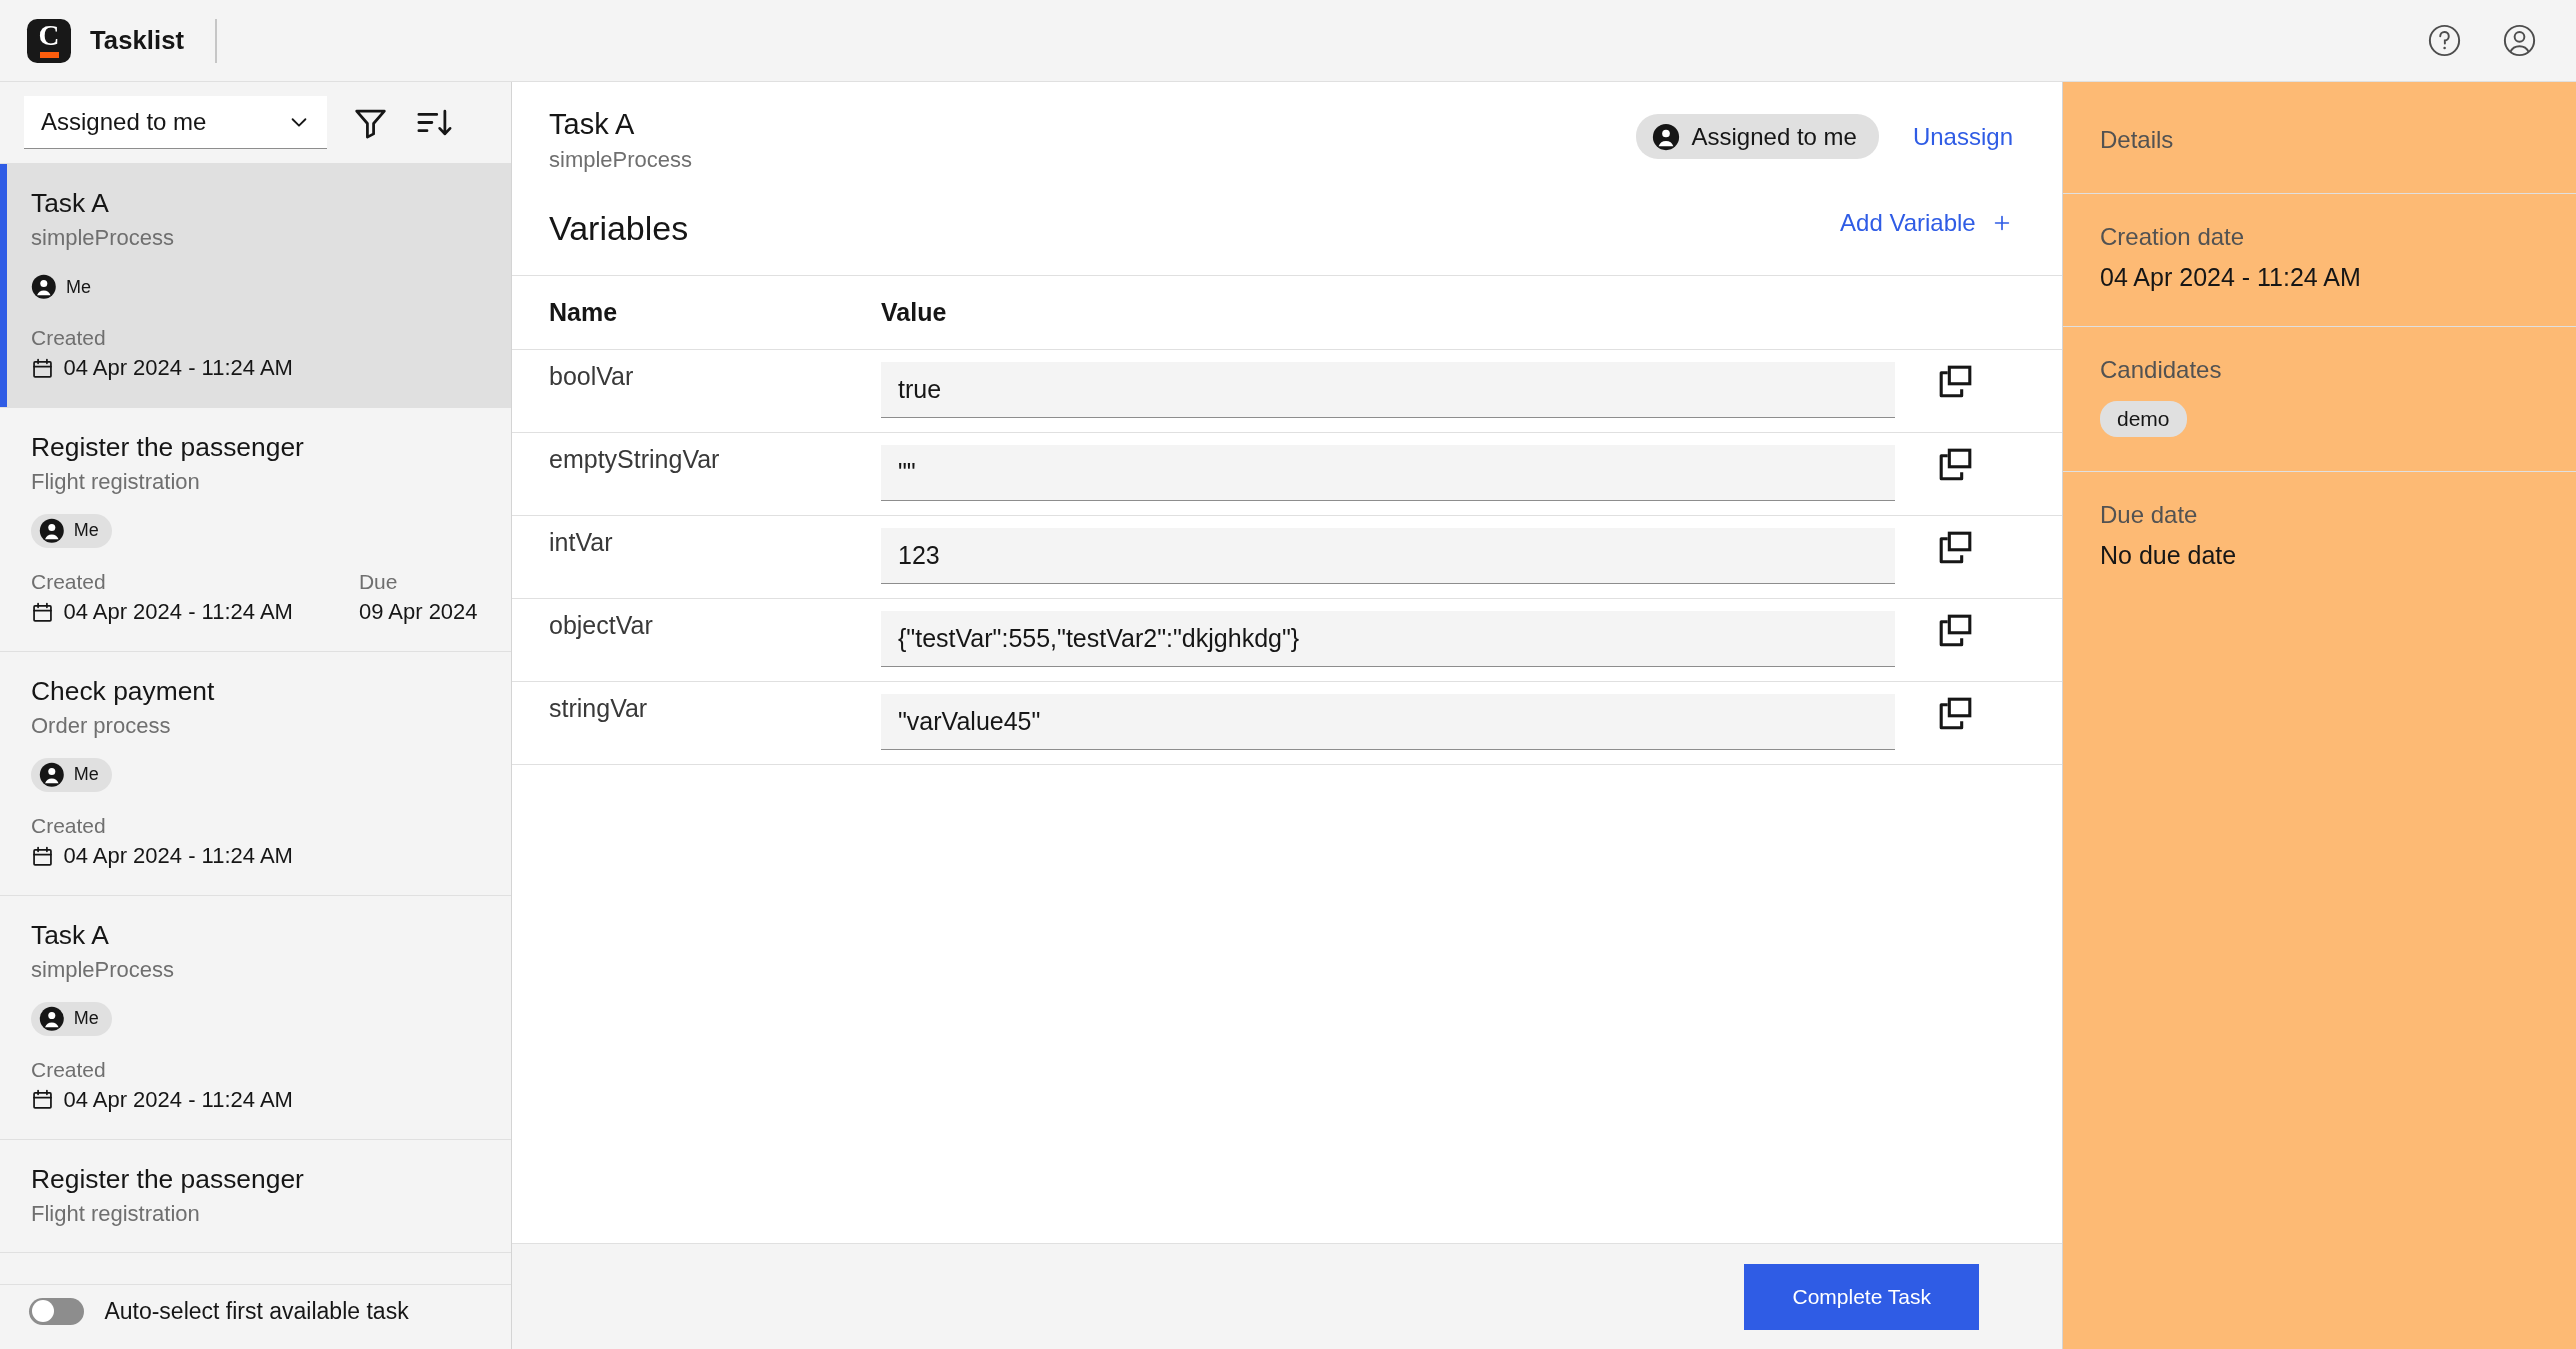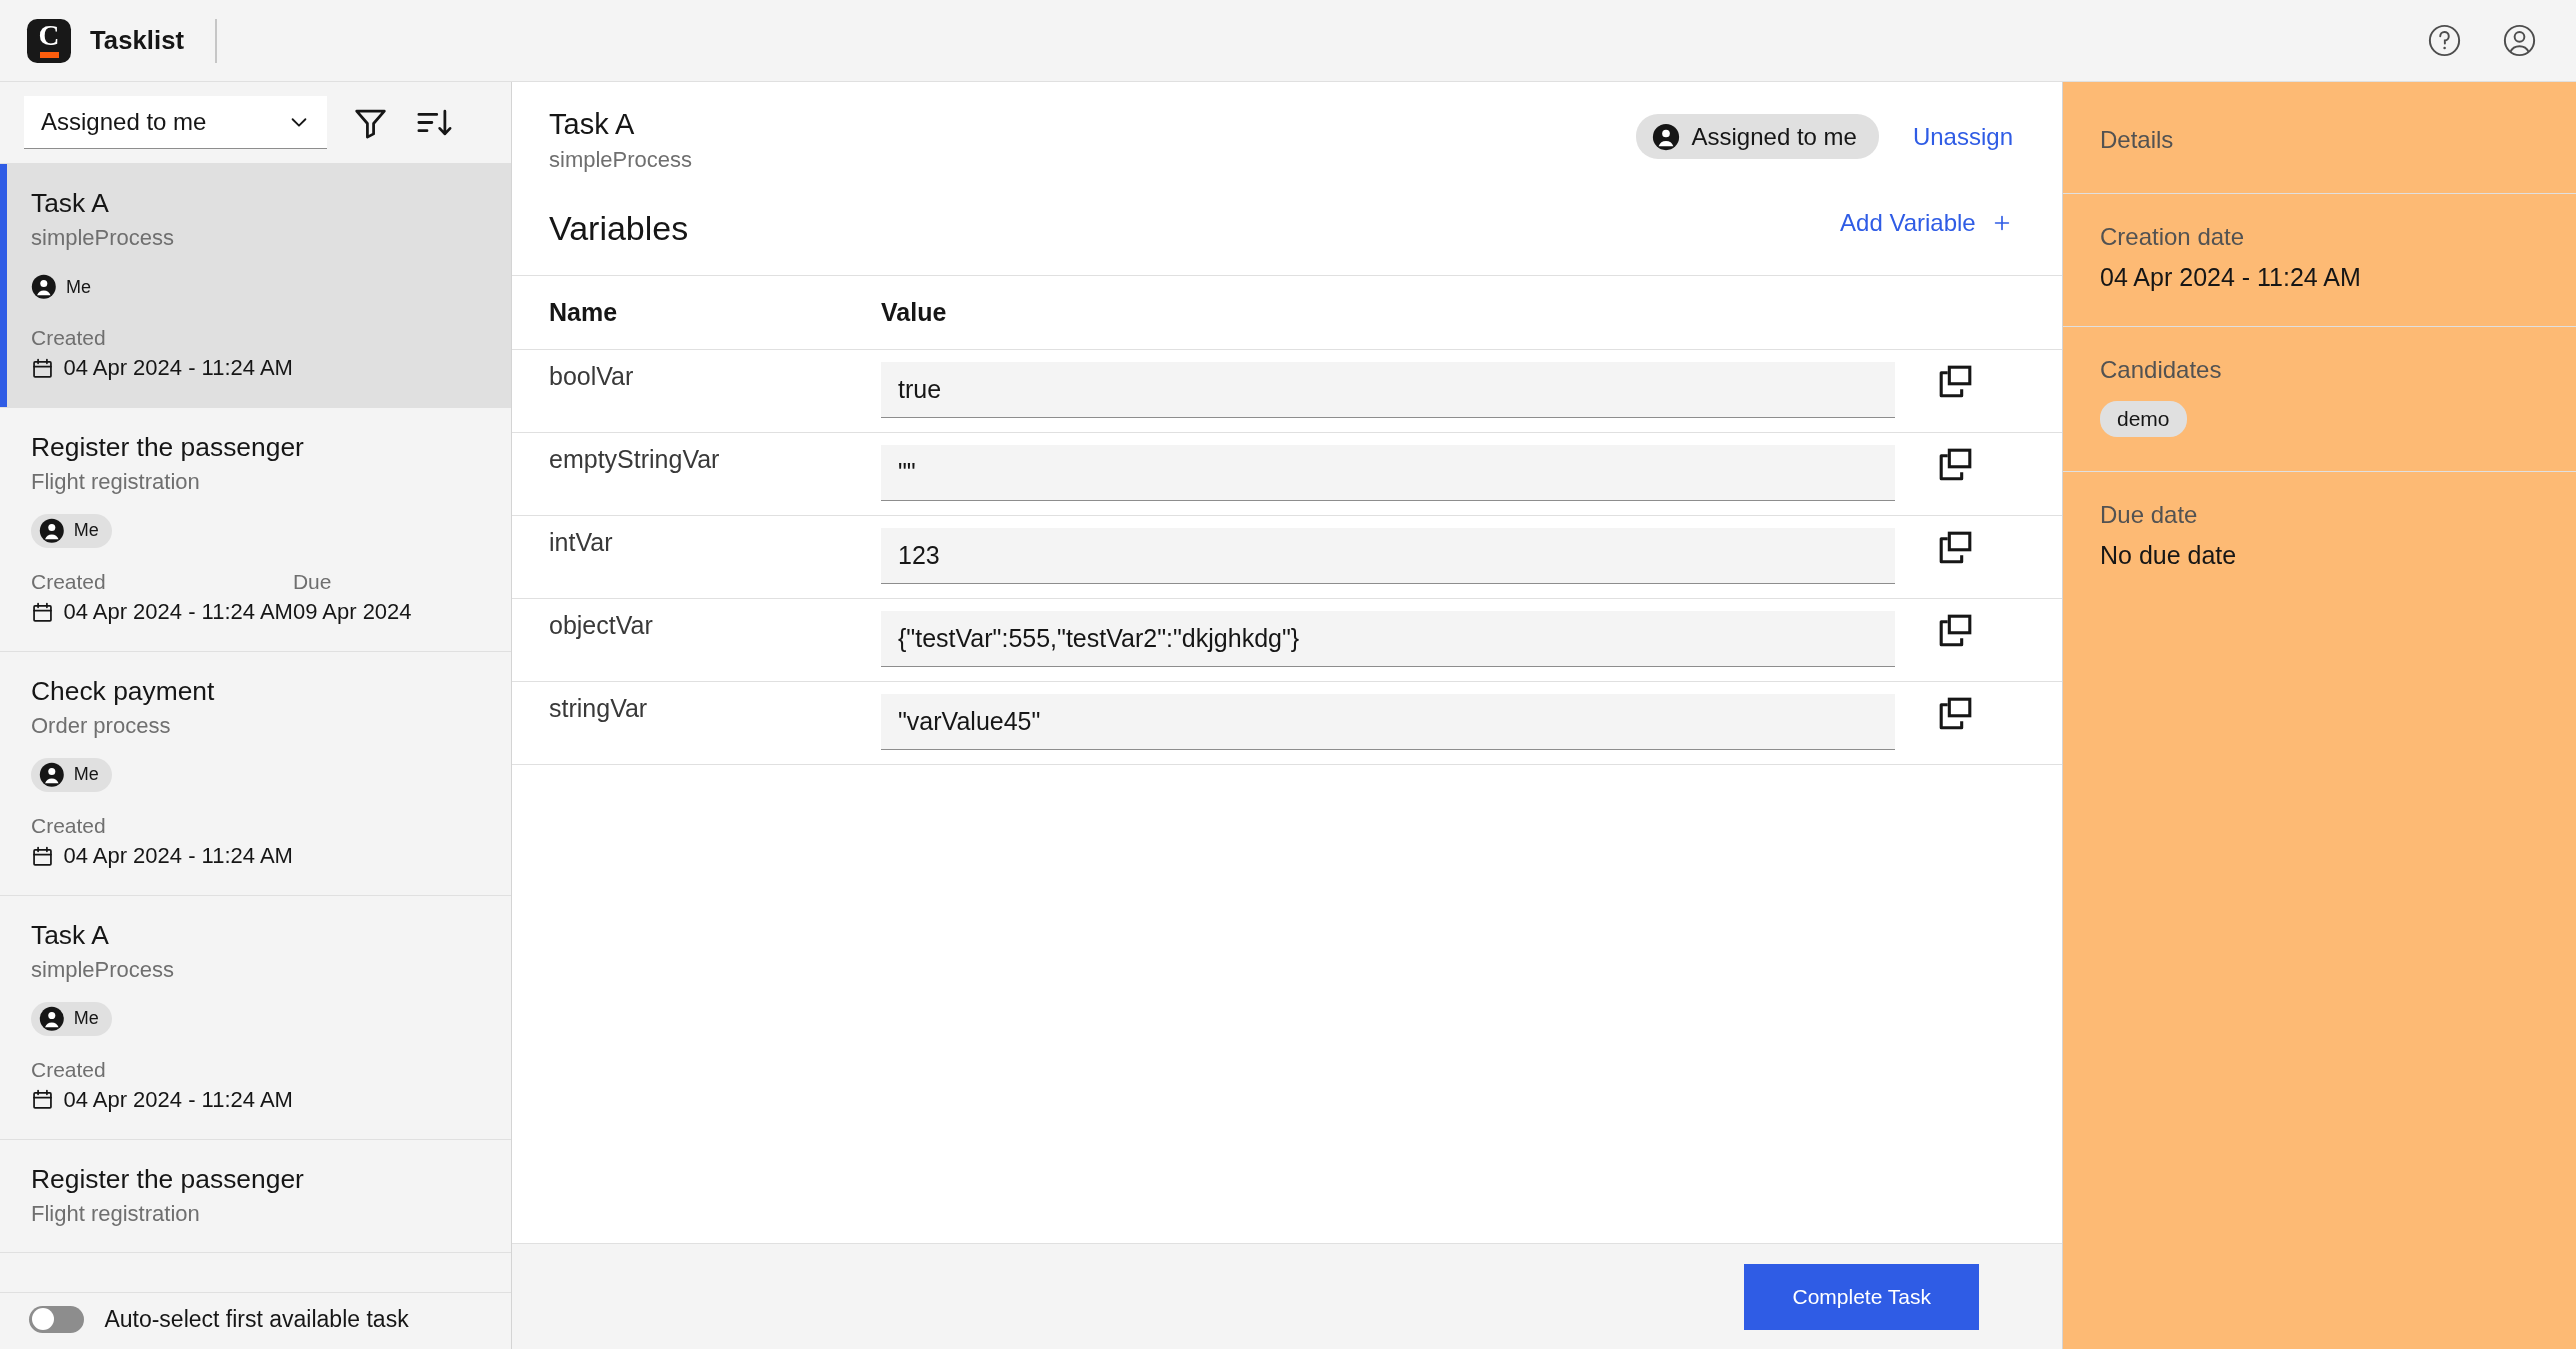--- a/index.html
+++ b/index.html
@@ -85,27 +85,27 @@
   .task-process { font-size: 22px; color: #6f6f6f; }
   .assignee {
     display: inline-flex; align-items: center; gap: 9.4px; margin-top: 19px;
     padding: 4.3px 13.6px 4.3px 7.7px; border-radius: 17px; background: #e0e0e0;
   }
   .task-card.selected .assignee { background: transparent; padding-left: 0; }
   .assignee-ico { width: 25.6px; height: 25.6px; color: #161616; flex: 0 0 25.6px; }
   .assignee-name { font-size: 18px; color: #161616; }
   .meta-row { display: flex; margin-top: 22px; }
   .meta-col { min-width: 0; }
-  .meta-col.due { }
+  .meta-col.due { margin-left: 66px; }
   .meta-label { font-size: 21px; color: #6f6f6f; margin-bottom: 5.1px; }
   .meta-value { font-size: 22px; color: #161616; display: flex; align-items: center; gap: 9.4px; }
   .cal-ico { width: 23px; height: 23px; color: #161616; flex: 0 0 23px; }
 
   .autoselect-bar {
-    position: absolute; left: 0; right: 0; bottom: 4px; height: 53px;
+    position: absolute; left: 0; right: 0; bottom: 12px; height: 53px;
     background: linear-gradient(to bottom, rgba(244,244,244,.55), #f4f4f4 42%);
     border-top: 1.7px solid #e0e0e0;
     display: flex; align-items: center; padding-left: 29px; gap: 20.4px;
   }
   .toggle {
     width: 55px; height: 27px; border-radius: 13.6px; background: #8d8d8d;
     display: flex; align-items: center; padding: 2.6px; cursor: pointer;
   }
   .toggle .knob { width: 22px; height: 22px; border-radius: 50%; background: #ffffff; }
   .autoselect-label { font-size: 23px; color: #161616; }

